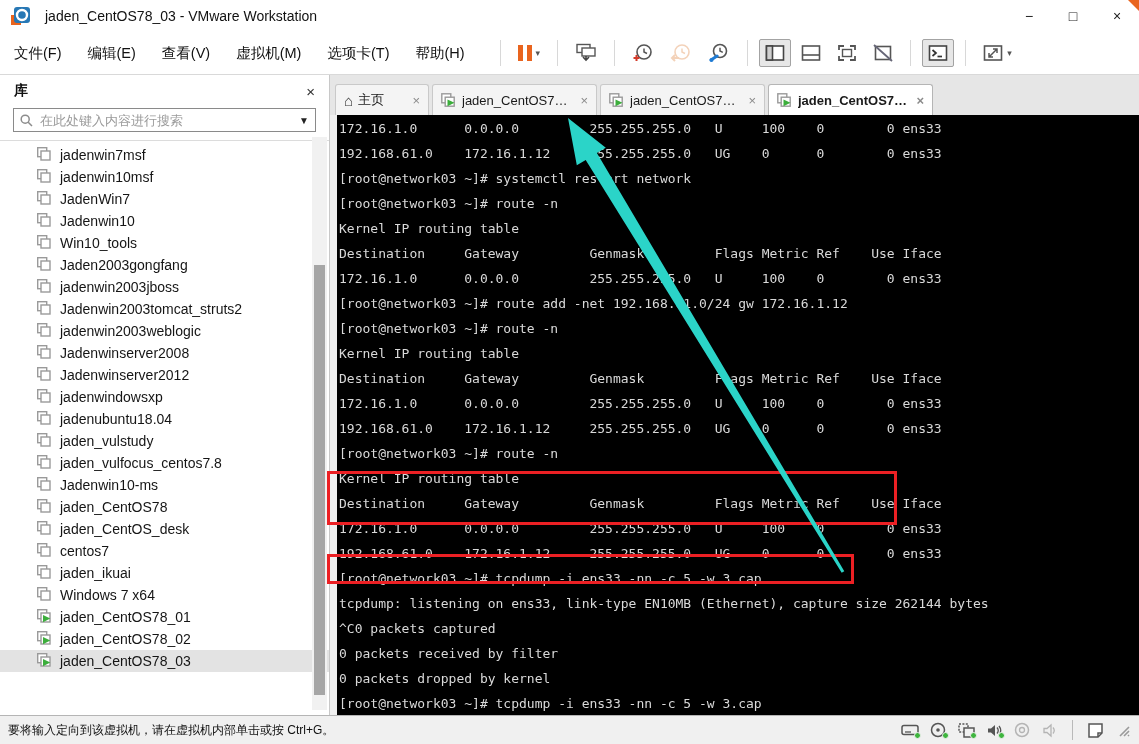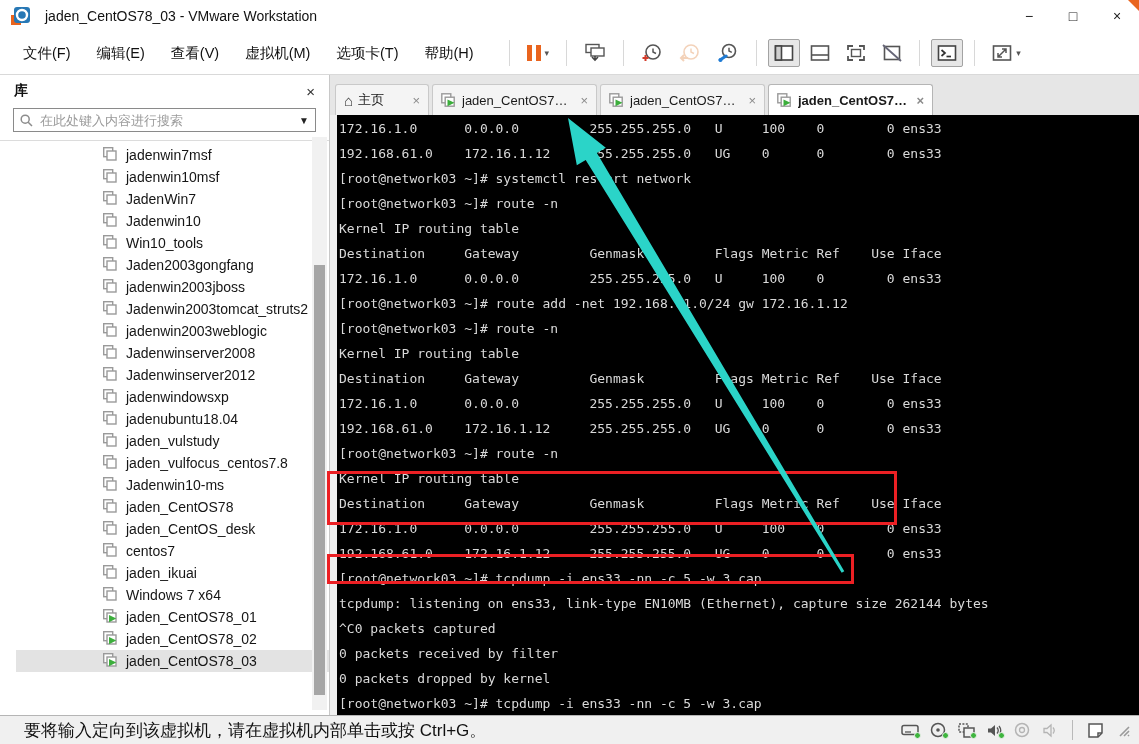--- a/index.html
+++ b/index.html
@@ -12,21 +12,21 @@
   .titlebar { height:32px; display:flex; align-items:center; padding-left:10px;
               background:#ffffff; position:relative; }
   .app-icon { width:22px; height:22px; margin-right:13px; display:inline-block; }
   .win-title { font-size:14px; color:#111; }
   .win-controls { margin-left:auto; display:flex; height:100%; }
   .wbtn { width:44px; height:100%; display:flex; align-items:center; justify-content:center;
           font-size:14px; color:#222; cursor:default; }
   .corner-accent { position:absolute; top:0; right:0; width:0; height:0;
                    border-top:11px solid #e9641e; border-left:11px solid transparent; }
   
-  .menubar { height:43px; display:flex; align-items:center; padding:0 23px;
+  .menubar { height:43px; display:flex; align-items:center; padding:0 14px;
              background:#ffffff; border-bottom:1px solid #d9d9d9; }
   .menu-item { font-size:14.5px; margin-right:26px; color:#111; cursor:default; }
   .tb-sep { width:1px; height:26px; background:#d8d8d8; margin:0 9px; }
   .tb-btn { display:flex; align-items:center; justify-content:center; padding:4px 5px;
             border:1px solid transparent; border-radius:2px; margin:0 2px; }
   .tb-active { background:#e7e7e7; border-color:#a3a3a3; }
   .pause-bars { display:inline-flex; gap:4px; }
   .pause-bars i { display:block; width:5px; height:16px; background:#e9641e; }
   .dd-caret { font-size:9px; color:#555; margin-left:4px; }
   .faded { opacity:0.38; }
@@ -38,22 +38,22 @@
   .lib-title { font-size:14px; font-weight:bold; color:#111; }
   .lib-close { margin-left:auto; font-size:15px; color:#333; cursor:default; }
   .search-row { margin:6px 13px 8px; height:24px; border:1px solid #8a8a8a;
                 display:flex; align-items:center; background:#fff; padding:8px 6px; }
   .search-row svg { flex:0 0 auto; margin-right:7px; }
   .search-row input { border:none; outline:none; flex:1 1 auto; font-size:13px;
                       font-family:inherit; color:#333; background:transparent; }
   .search-row input::placeholder { color:#9a9a9a; }
   .search-dd { font-size:10px; color:#222; margin-left:4px; }
   .tree { border-top:1px solid #dcdcdc; padding-top:3px; height:575px; overflow:hidden; }
-  .tree-item { height:22px; display:flex; align-items:center; padding-left:87px;
-               font-size:14px; color:#151515; white-space:nowrap;margin-left:16px; }
+  .tree-item { height:22px; display:flex; align-items:center; padding-left:37px;
+               font-size:14px; color:#151515; white-space:nowrap; }
   .tree-item.selected { background:#e3e3e3; }
   .vm-ic { width:16px; height:16px; margin-right:7px; flex:0 0 auto; }
   .side-scroll { position:absolute; top:62px; bottom:5px; right:2px; width:15px;
                  background:#f1f1f1; }
   .side-thumb { position:absolute; left:2px; right:2px; top:128px; height:430px;
                 background:#a6a6a6; }
   
   .rightcol { width:809px; display:flex; flex-direction:column; background:#f0f0f0; }
   .tabstrip { height:40px; background:#e6e6e6; display:flex; align-items:flex-end;
               padding-left:5px; }
@@ -67,21 +67,21 @@
   .tab svg { margin-right:5px; flex:0 0 auto; }
   .tab-label { overflow:hidden; text-overflow:ellipsis; white-space:nowrap; flex:1 1 auto; }
   .tab-close { color:#8a8a8a; font-size:13px; margin-left:6px; }
   .terminal { margin-left:7px; height:600px; background:#000; position:relative; overflow:hidden; }
   .terminal pre { margin:0; padding:1px 0 0 2px; white-space:pre;
                   font-family:"DejaVu Sans Mono","Liberation Mono",monospace;
                   font-size:13px; line-height:25px; color:#d9d9d9; }
   
   .statusbar { height:29px; background:#f0f0f0; border-top:1px solid #b5b5b5;
                display:flex; align-items:center; padding:0 6px 0 8px; }
-  .status-msg { font-size:17px; color:#111;margin-left:16px; }
+  .status-msg { font-size:12px; color:#111; }
   .status-icons { margin-left:auto; display:flex; align-items:center; gap:8px; }
   .dev-ic { position:relative; width:20px; height:18px; display:flex;
             align-items:center; justify-content:center; }
   .dev-ic .dot { position:absolute; right:-1px; bottom:0; width:7px; height:7px;
                  border-radius:50%; background:#3eb53e; border:1px solid #f0f0f0; }
   .st-sep { width:1px; height:20px; background:#b9b9b9; margin:0 4px; }
   
   .annotation-layer { position:absolute; inset:0; pointer-events:none; z-index:20; }
   .red-box { position:absolute; border:3px solid #ec2024; }
   .arrow-svg { position:absolute; inset:0; width:1139px; height:744px;

